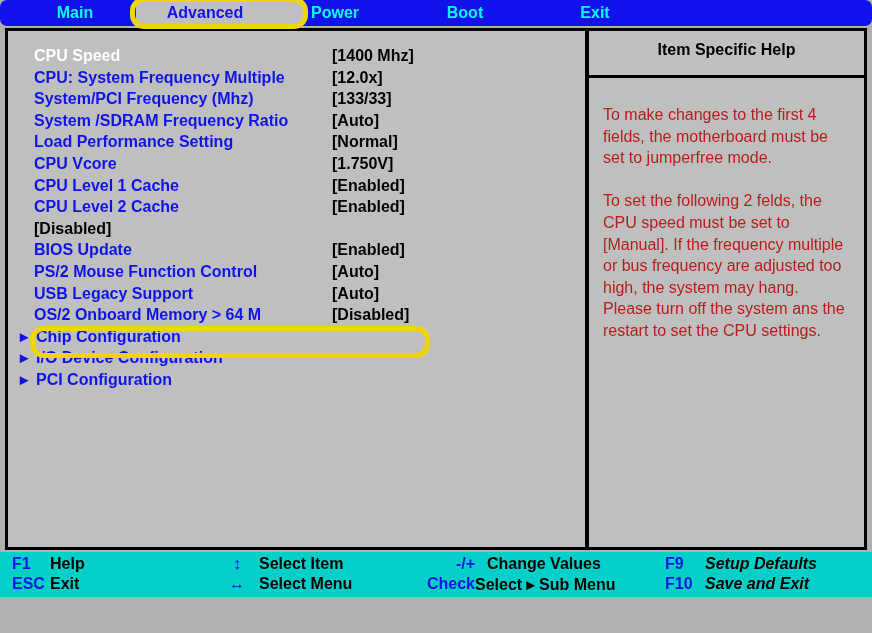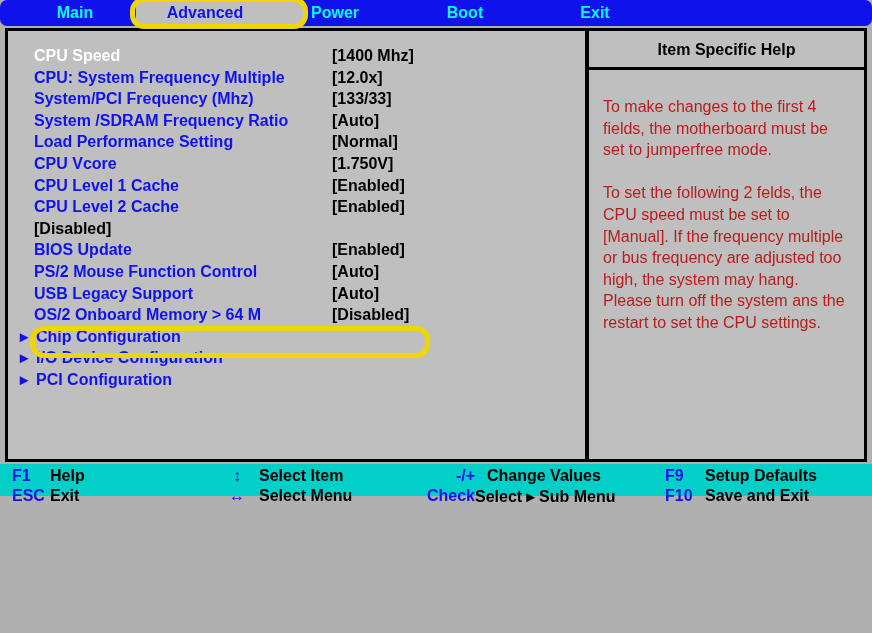--- a/index.html
+++ b/index.html
@@ -47,21 +47,21 @@
     left: 130px;
     width: 178px;
     height: 32px;
     border: 5px solid #f0d600;
     border-radius: 14px;
     z-index: 5;
     pointer-events: none;
   }
   .workarea {
     display: flex;
-    height: 438px;
+    height: 526px;
   }
   .left-panel {
     flex: 0 0 582px;
     border: 3px solid #000;
     border-right-width: 2px;
     margin: 2px 0 2px 5px;
     background: #bfbfbf;
     padding: 14px 4px 4px 18px;
     position: relative;
   }
@@ -70,21 +70,21 @@
     border: 3px solid #000;
     border-left-width: 2px;
     margin: 2px 5px 2px 0;
     background: #bfbfbf;
     display: flex;
     flex-direction: column;
   }
   .help-header {
     text-align: center;
     color: #000;
-    padding: 10px 0 8px 0;
+    padding: 10px 0 16px 0;
     border-bottom: 3px solid #000;
   }
   .help-body {
     padding: 26px 14px;
     color: #b91c1c;
     font-weight: normal;
     line-height: 1.35;
   }
   .settings-row {
     display: flex;
@@ -117,39 +117,39 @@
     top: 295px;
     width: 400px;
     height: 32px;
     border: 5px solid #f0d600;
     border-radius: 14px;
     pointer-events: none;
     z-index: 5;
   }
   .footer {
     background: #02d0c8;
-    height: 32px;
+    height: 45px;
     color: #000;
     font-weight: bold;
     padding: 2px 4px;
   }
   .footer-row {
     display: flex;
     align-items: center;
     height: 20px;
   }
   .fkey { color: #0f12eb; }
   .fcol1 { width: 46px; padding-left: 8px; }
   .fcol2 { width: 165px; }
   .fcol3 { width: 44px; text-align: center; }
   .fcol4 { width: 160px; }
   .fcol5 { width: 56px; text-align: right; }
   .fcol6 { width: 190px; }
   .fcol7 { width: 40px; }
-  .fcol8 { flex:1; }
+  .fcol8 { flex:1;font-style:italic; }
   .arrow-sym { font-family: Arial, sans-serif; }
 </style>
 </head>
 <body>
 
 <div class="menubar">
   <div class="active-tab-bg"></div>
   <div class="highlight-ring-tab"></div>
   <div class="tab"><span>Main</span></div>
   <div class="tab active"><span>Advanced</span></div>

